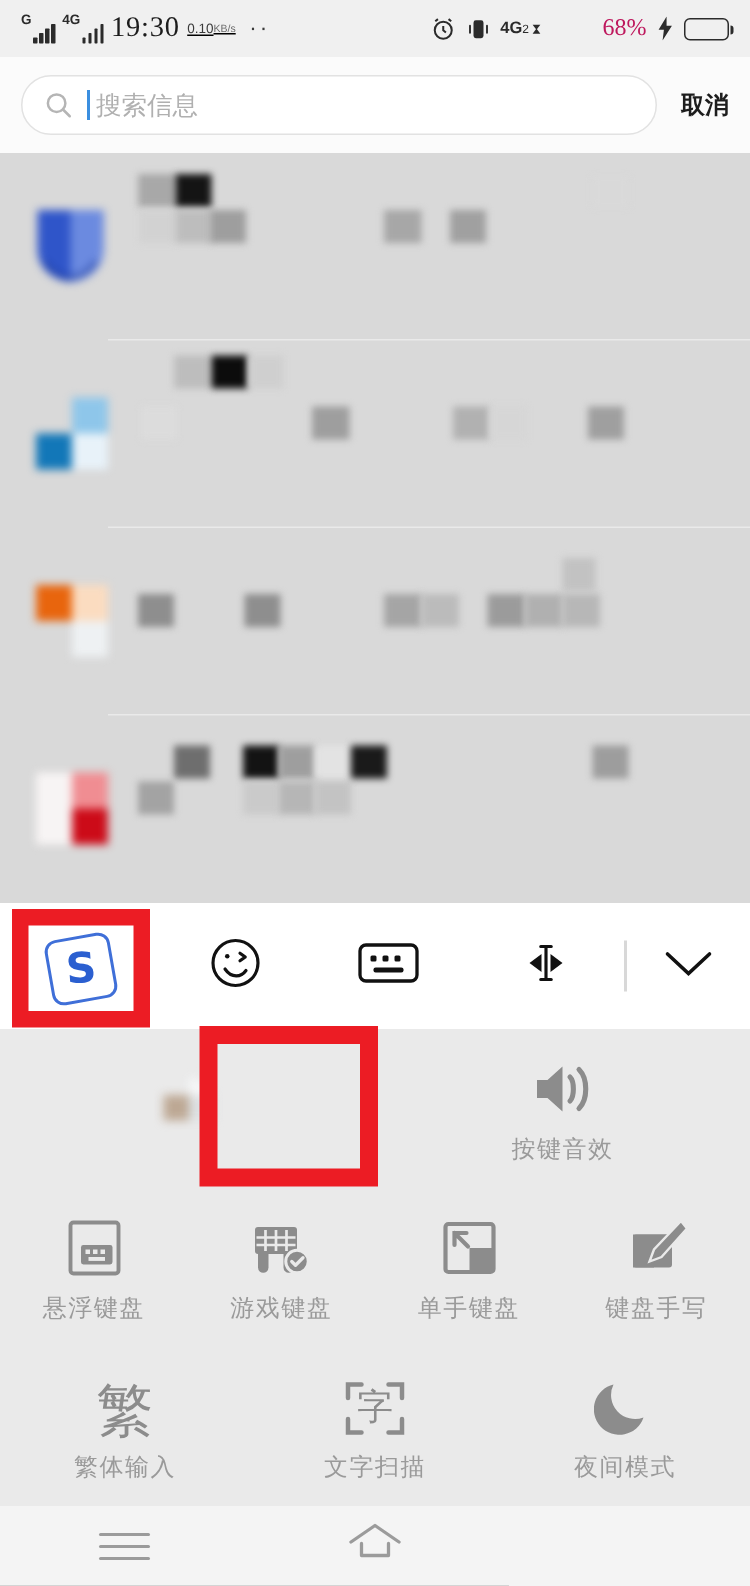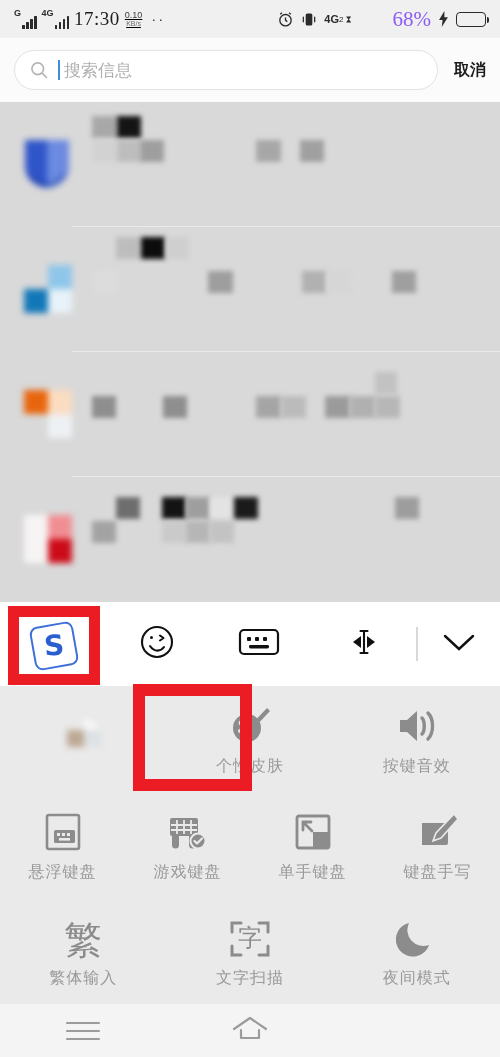--- a/index.html
+++ b/index.html
@@ -38,27 +38,27 @@
     line-height: 8px; margin-right: 1px; align-self: flex-start;
   }
   .bars { display: flex; align-items: flex-end; gap: 1.5px; height: 14px; }
   .bars i { display: block; width: 2.5px; background: #2b2b2b; border-radius: .5px; }
   .bars i:nth-child(1) { height: 4px; }
   .bars i:nth-child(2) { height: 7px; }
   .bars i:nth-child(3) { height: 10px; }
   .bars i:nth-child(4) { height: 13px; }
 
   .clock { font-size: 19px; color: #1c1c1c; letter-spacing: .5px; font-family: "Liberation Serif", serif; }
-  .netspeed { display: flex; flex-direction: column; align-items: center; line-height: 1; text-decoration: underline; }
+  .netspeed { display: flex; flex-direction: row; align-items: center; line-height: 1; text-decoration: underline; }
   .netspeed .val { font-size: 9px; color: #3a3a3a; }
   .netspeed .unit { font-size: 7px; color: #6a6a6a; }
   .dots { font-size: 15px; color: #3a3a3a; letter-spacing: 2px; margin-left: 4px; line-height: 10px; }
 
   .ic { color: #2b2b2b; display: inline-flex; align-items: center; }
-  .pct { font-size: 21px; color: #8b5cf6; font-family: "Liberation Serif", serif; padding-left: 32px; }
+  .pct { font-size: 16px; color: #be185d; font-family: "Liberation Serif", serif; padding-left: 32px; }
   .battery {
     width: 30px; height: 15px; border: 1.6px solid #2b2b2b; border-radius: 4px;
     position: relative; box-sizing: border-box; padding: 1.5px;
   }
   .battery::after {
     content: ""; position: absolute; right: -4px; top: 4px;
     width: 2.5px; height: 6px; background: #2b2b2b; border-radius: 0 2px 2px 0;
   }
   .battery .fill { height: 100%; background: #2b2b2b; border-radius: 1.5px; }
 
@@ -203,21 +203,21 @@
       </div>
       <div class="signal-group">
         <span class="sig-label">4G</span>
         <span class="bars">
             <i></i>
             <i></i>
             <i></i>
             <i></i>
           </span>
       </div>
-      <span class="clock">17:30</span>
+      <span class="clock">19:30</span>
       <span class="netspeed">
         <span class="val">0.10</span>
         <span class="unit">KB/s</span>
       </span>
       <span class="dots">··</span>
     </div>
 
     <div class="sb-right">
       <span class="ic">
         <svg width="17" height="17" viewBox="0 0 24 24" fill="none" stroke="#2b2b2b" stroke-width="1.9">
@@ -406,33 +406,20 @@
         <div class="fn-ico">
           <svg width="46" height="42" viewBox="0 0 46 42">
             <rect x="7" y="14" width="17" height="17" fill="#bda894"></rect>
             <rect x="24" y="14" width="17" height="17" fill="#dde1e3"></rect>
             <path d="M24 2c9 2 14 8 15 12H24z" fill="#f6f7f8"></path>
           </svg>
         </div>
         <div class="fn-label"></div>
       </div>
 
-      <div class="fn-item">
-        <div class="fn-ico">
-          <svg width="44" height="42" viewBox="0 0 44 42">
-            <circle cx="19" cy="23" r="14" fill="#8c8c8c"></circle>
-            <circle cx="13" cy="18" r="2.4" fill="#eaeaea"></circle>
-            <circle cx="20" cy="15" r="2" fill="#eaeaea"></circle>
-            <circle cx="12" cy="26" r="2" fill="#eaeaea"></circle>
-            <path d="M39 3L23 20l3 3L42 6z" fill="#8c8c8c"></path>
-            <path d="M22 21l-4 7 7-4z" fill="#8c8c8c"></path>
-          </svg>
-        </div>
-        <div class="fn-label">个性皮肤</div>
-      </div>
 
 
       <div class="fn-item">
         <div class="fn-ico">
           <svg width="46" height="42" viewBox="0 0 46 42">
             <path d="M6 15h7l10-9v30l-10-9H6z" fill="#8c8c8c"></path>
             <path d="M28 13c3 3 3 13 0 16M34 8c6 6 6 20 0 26" fill="none" stroke="#8c8c8c" stroke-width="3.4" stroke-linecap="round"></path>
           </svg>
         </div>
         <div class="fn-label">按键音效</div>

